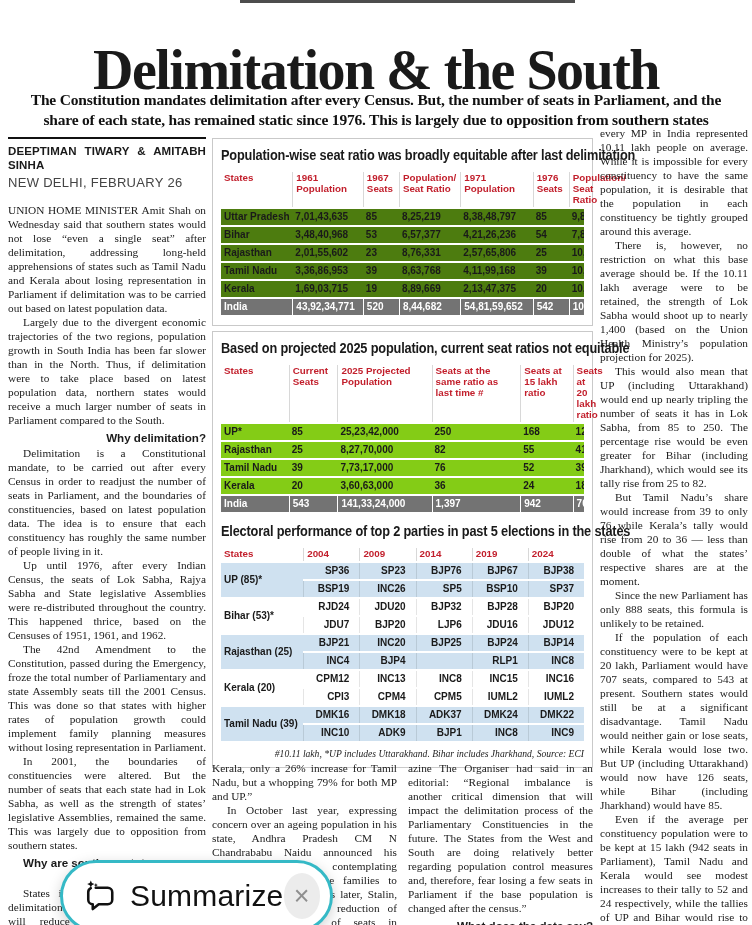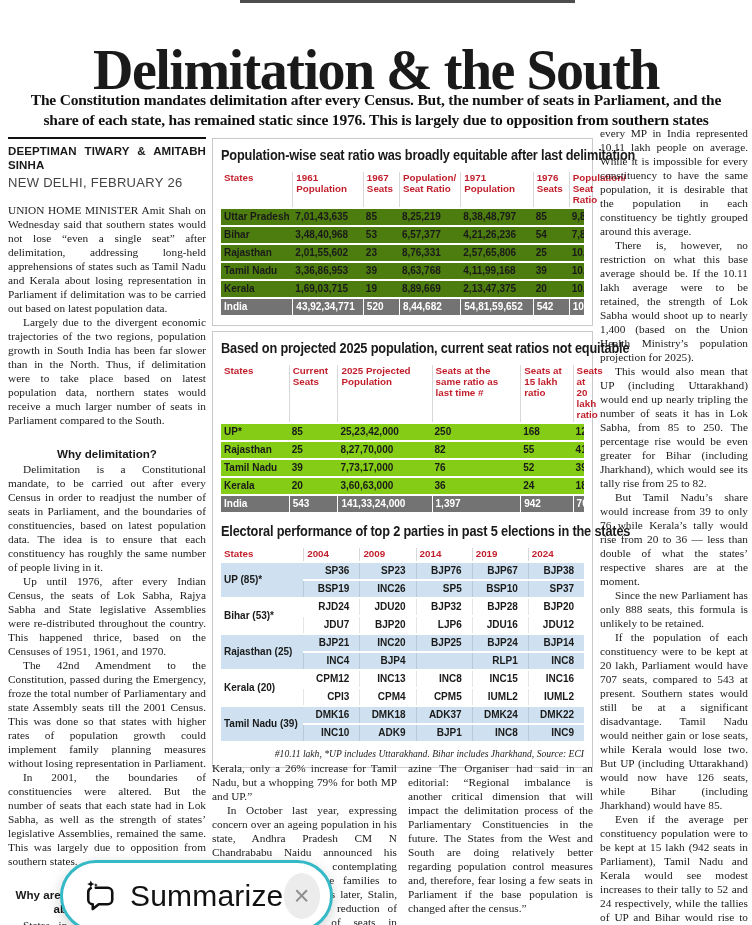--- a/index.html
+++ b/index.html
@@ -18,21 +18,21 @@
   }
   
   .col{font-size:11.3px;line-height:1.24;text-align:justify;}
   .col-left{position:absolute;left:8px;top:137px;width:198px;}
   .col-right{position:absolute;left:600px;top:126px;width:148px;}
   .rule-top{border-top:2px solid #111;margin-bottom:6px;}
   .byline-authors{font-family:"Liberation Sans",sans-serif;font-weight:700;font-size:11.5px;line-height:1.2;letter-spacing:0.1px;}
   .byline-date{font-family:"Liberation Sans",sans-serif;font-size:13px;color:#444;margin:2px 0 12px;letter-spacing:0.3px;}
   .para{margin:0;text-indent:15px;}
   .para.noindent{text-indent:0;}
-  .subhead{font-family:"Liberation Sans",sans-serif;font-weight:700;font-size:11.6px;line-height:1.18;margin:20px 0 2px;text-align:center;}
+  .subhead{font-family:"Liberation Sans",sans-serif;font-weight:700;font-size:11.6px;line-height:1.18;margin:4px 0 2px;text-align:right;}
   
   .panel{position:absolute;left:212px;top:138px;width:381px;}
   .box{border:1px solid #c9c9c9;background:#fff;padding:7px 8px 8px;box-sizing:border-box;}
   .box2{margin-top:5px;}
   .chart-title{
     font-family:"Liberation Sans",sans-serif;font-weight:700;font-size:14.5px;
     white-space:nowrap;transform:scaleX(0.88);transform-origin:left center;margin:1px 0 7px;letter-spacing:-0.2px;
   }
   table{border-collapse:separate;border-spacing:0 2px;width:100%;font-family:"Liberation Sans",sans-serif;table-layout:fixed;}
   th{color:#c21f2c;font-size:9.8px;font-weight:700;text-align:left;vertical-align:top;padding:1px 3px;line-height:1.12;}
@@ -88,21 +88,21 @@
 
 <div class="col col-left">
   <div class="rule-top"></div>
   <div class="byline-authors">DEEPTIMAN TIWARY &amp; AMITABH SINHA</div>
   <div class="byline-date">NEW DELHI, FEBRUARY 26</div>
   <div>
       <p class="para noindent">UNION HOME MINISTER Amit Shah on Wednesday said that southern states would not lose “even a single seat” after delimitation, addressing long-held apprehensions of states such as Tamil Nadu and Kerala about losing representation in Parliament if delimitation was to be carried out based on latest population data.</p>
       <p class="para">Largely due to the divergent economic trajectories of the two regions, population growth in South India has been far slower than in the North. Thus, if delimitation were to take place based on latest population data, northern states would receive a much larger number of seats in Parliament compared to the South.</p>
       <div class="subhead">Why delimitation?</div>
       <p class="para">Delimitation is a Constitutional mandate, to be carried out after every Census in order to readjust the number of seats in Parliament, and the boundaries of constituencies, based on latest population data. The idea is to ensure that each constituency has roughly the same number of people living in it.</p>
-      <p class="para">Up until 1976, after every Indian Census, the seats of Lok Sabha, Rajya Sabha and State legislative Assemblies were re-distributed throughout the country. This happened thrice, based on the Censuses of 1951, 1961, and 1970.</p>
+      <p class="para">Up until 1976, after every Indian Census, the seats of Lok Sabha, Rajya Sabha and State legislative Assemblies were re-distributed throughout the country. This happened thrice, based on the Censuses of 1951, 1961, and 1962.</p>
       <p class="para">The 42nd Amendment to the Constitution, passed during the Emergency, froze the total number of Parliamentary and state Assembly seats till the 2001 Census. This was done so that states with higher rates of population growth could implement family planning measures without losing representation in Parliament.</p>
       <p class="para">In 2001, the boundaries of constituencies were altered. But the number of seats that each state had in Lok Sabha, as well as the strength of states’ legislative Assemblies, remained the same. This was largely due to opposition from southern states.</p>
       <div class="subhead">Why are southern states nervous about delimitation?</div>
       <p class="para">States in peninsular India feel that delimitation based on latest population data will reduce their representation in Parliament, and thus diminish their political heft.</p>
     </div>
 </div>
 
 <div class="panel">
   <div class="box">
     <div class="chart-title">Population-wise seat ratio was broadly equitable after last delimitation</div>

